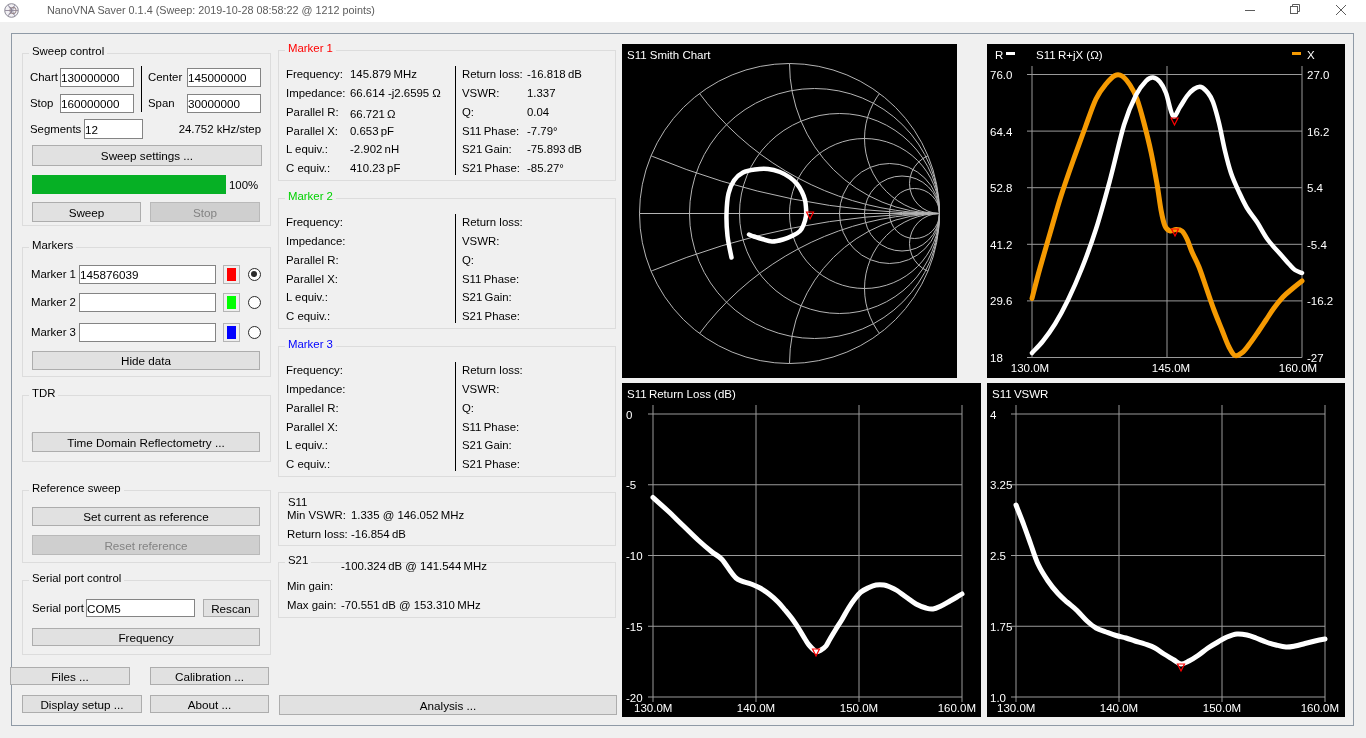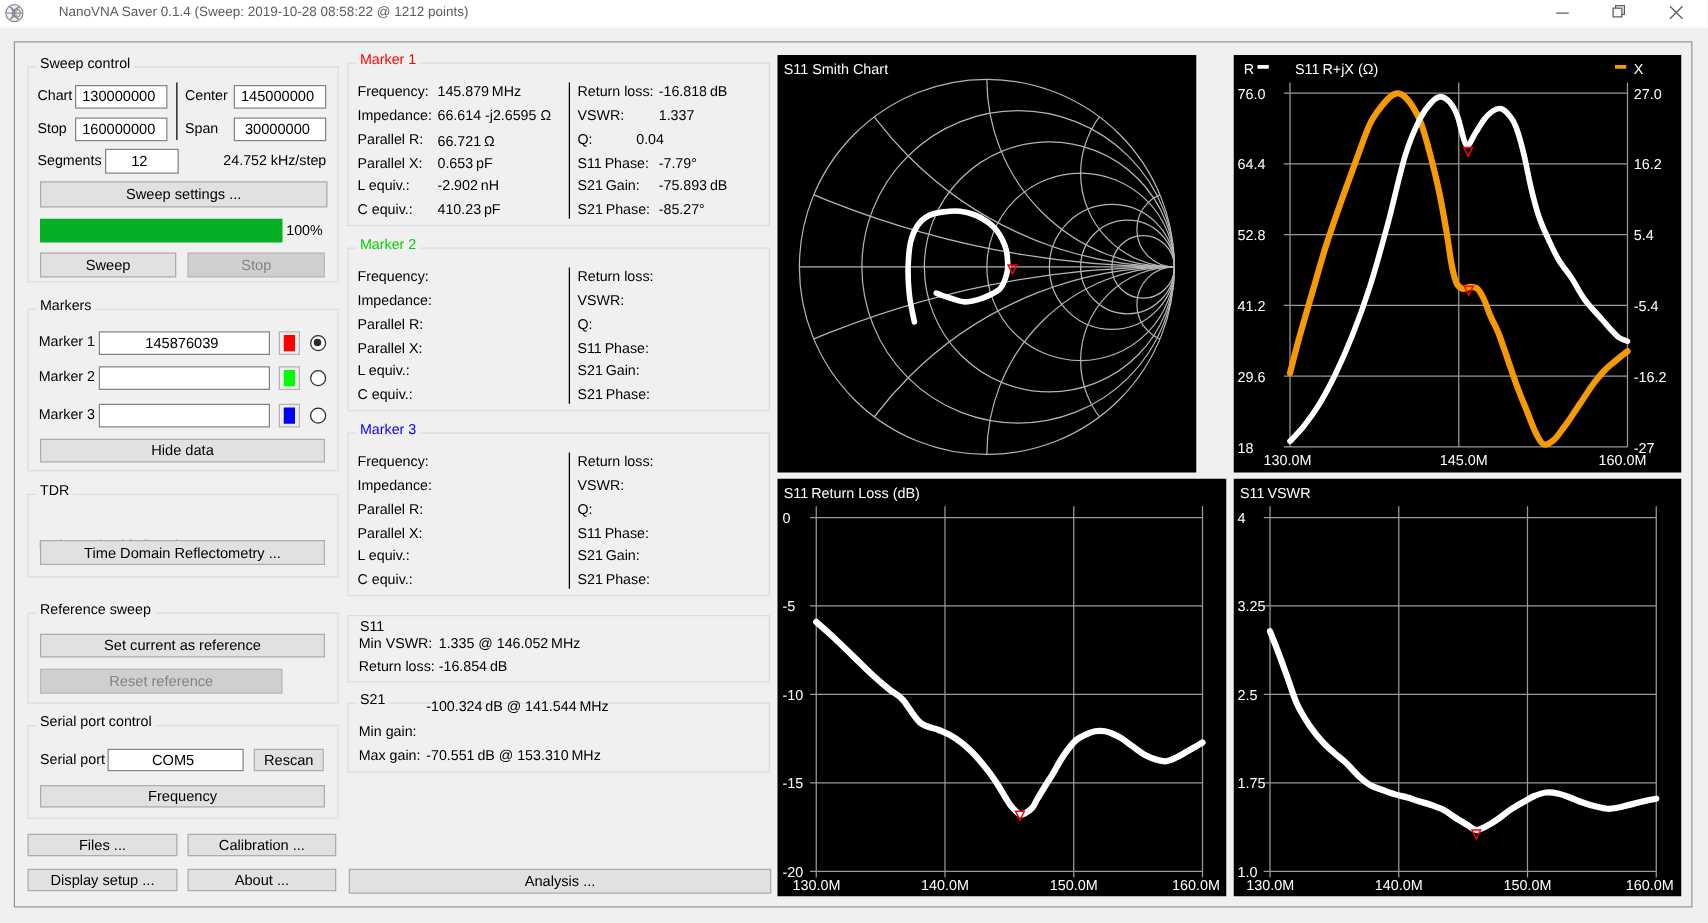--- a/index.html
+++ b/index.html
@@ -3,21 +3,21 @@
 * { margin:0; padding:0; box-sizing:border-box; }
 html,body { width:1366px; height:738px; overflow:hidden; background:#f0f0f0;
   font-family:"Liberation Sans",sans-serif; font-size:12px; color:#000; }
 .titlebar { position:absolute; left:0; top:0; width:1366px; height:22px; background:#ffffff; }
 .abs { position:absolute; }
 .gb { position:absolute; border:1px solid #dcdcdc; }
 .gbl { position:absolute; background:#f0f0f0; padding:0 3px; font-size:11.4px; white-space:nowrap; }
 .btn { position:absolute; background:#e1e1e1; border:1px solid #adadad; text-align:center;
   white-space:nowrap; overflow:hidden; font-size:11.7px; }
 .btn.dis { background:#cfcfcf; border-color:#b9b9b9; color:#838383; }
-.inp { position:absolute; background:#fff; border:1px solid #848484; text-align:center;
+.inp { position:absolute; background:#fff; border:1px solid #848484; text-align:left;
   padding-right:4px; white-space:nowrap; overflow:hidden; font-size:11.7px; }
 .lab { position:absolute; white-space:nowrap; font-size:11.4px; }
 .sw { position:absolute; width:17px; height:19px; border:1px solid #b5b5b5; background:#efefef; }
 .sw i { position:absolute; left:3px; top:2px; width:9px; height:13px; display:block; }
 .radio { position:absolute; width:13px; height:13px; border-radius:50%; border:1.5px solid #2b2b2b; background:#fff; }
 .radio.on:after { content:""; position:absolute; left:2px; top:2px; width:6px; height:6px; border-radius:50%; background:#2b2b2b; }
 .vsep { position:absolute; width:1px; background:#000; }
 .gsep { position:absolute; width:1px; background:#000; }
 svg text { font-family:"Liberation Sans",sans-serif; }
 </style></head><body>
@@ -80,46 +80,46 @@
   </div>
 <div class="radio" style="left:248px;top:326px"></div>
 <div class="btn" style="left:32px;top:351px;width:228px;height:19px;line-height:18px">Hide data</div>
 <div class="gb" style="left:22px;top:395px;width:249px;height:67px"></div>
 <div class="gbl" style="left:29px;top:387px;color:#000">TDR</div>
 <div class="lab" style="left:31px;top:431px;color:#000">Estimated cable length:&nbsp; 2.917 m</div>
 <div class="btn" style="left:32px;top:432px;width:228px;height:20px;line-height:19px">Time Domain Reflectometry ...</div>
 <div class="gb" style="left:22px;top:490px;width:249px;height:73px"></div>
 <div class="gbl" style="left:29px;top:482px;color:#000">Reference sweep</div>
 <div class="btn" style="left:32px;top:507px;width:228px;height:19px;line-height:18px">Set current as reference</div>
-<div class="btn dis" style="left:32px;top:535px;width:194px;height:20px;line-height:19px">Reset reference</div>
+<div class="btn dis" style="left:32px;top:535px;width:228px;height:20px;line-height:19px">Reset reference</div>
 <div class="gb" style="left:22px;top:580px;width:249px;height:75px"></div>
 <div class="gbl" style="left:29px;top:572px;color:#000">Serial port control</div>
 <div class="lab" style="left:32px;top:602px;color:#000">Serial port</div>
 <div class="inp" style="left:86px;top:599px;width:109px;height:18px;line-height:17px">COM5</div>
 <div class="btn" style="left:203px;top:599px;width:56px;height:18px;line-height:17px">Rescan</div>
 <div class="btn" style="left:32px;top:628px;width:228px;height:18px;line-height:17px">Frequency</div>
-<div class="btn" style="left:22px;top:667px;width:120px;height:18px;line-height:17px">Files ...</div>
+<div class="btn" style="left:10px;top:667px;width:120px;height:18px;line-height:17px">Files ...</div>
 <div class="btn" style="left:150px;top:667px;width:119px;height:18px;line-height:17px">Calibration ...</div>
 <div class="btn" style="left:22px;top:695px;width:120px;height:18px;line-height:17px">Display setup ...</div>
 <div class="btn" style="left:150px;top:695px;width:119px;height:18px;line-height:17px">About ...</div>
 <div class="gb" style="left:278px;top:50px;width:338px;height:131px"></div>
 <div class="gbl" style="left:285px;top:42px;color:#ff0000">Marker 1</div>
 <div class="gsep" style="left:455px;top:66px;height:109px"></div>
 <div class="lab" style="left:286px;top:68.0px;color:#000">Frequency:</div>
 <div class="lab" style="left:462px;top:68.0px;color:#000">Return loss:</div>
 <div class="lab" style="left:350px;top:68.0px;color:#000">145.879 MHz</div>
 <div class="lab" style="left:527px;top:68.0px;color:#000">-16.818 dB</div>
 <div class="lab" style="left:286px;top:86.85px;color:#000">Impedance:</div>
 <div class="lab" style="left:462px;top:86.85px;color:#000">VSWR:</div>
 <div class="lab" style="left:350px;top:86.85px;color:#000">66.614 -j2.6595 Ω</div>
 <div class="lab" style="left:527px;top:86.85px;color:#000">1.337</div>
 <div class="lab" style="left:286px;top:105.7px;color:#000">Parallel R:</div>
 <div class="lab" style="left:462px;top:105.7px;color:#000">Q:</div>
 <div class="lab" style="left:350px;top:108px;color:#000">66.721 Ω</div>
-<div class="lab" style="left:509px;top:105.7px;color:#000">0.04</div>
+<div class="lab" style="left:527px;top:105.7px;color:#000">0.04</div>
 <div class="lab" style="left:286px;top:124.55000000000001px;color:#000">Parallel X:</div>
 <div class="lab" style="left:462px;top:124.55000000000001px;color:#000">S11 Phase:</div>
 <div class="lab" style="left:350px;top:124.55000000000001px;color:#000">0.653 pF</div>
 <div class="lab" style="left:527px;top:124.55000000000001px;color:#000">-7.79°</div>
 <div class="lab" style="left:286px;top:143.4px;color:#000">L equiv.:</div>
 <div class="lab" style="left:462px;top:143.4px;color:#000">S21 Gain:</div>
 <div class="lab" style="left:350px;top:143.4px;color:#000">-2.902 nH</div>
 <div class="lab" style="left:527px;top:143.4px;color:#000">-75.893 dB</div>
 <div class="lab" style="left:286px;top:162.25px;color:#000">C equiv.:</div>
 <div class="lab" style="left:462px;top:162.25px;color:#000">S21 Phase:</div>

